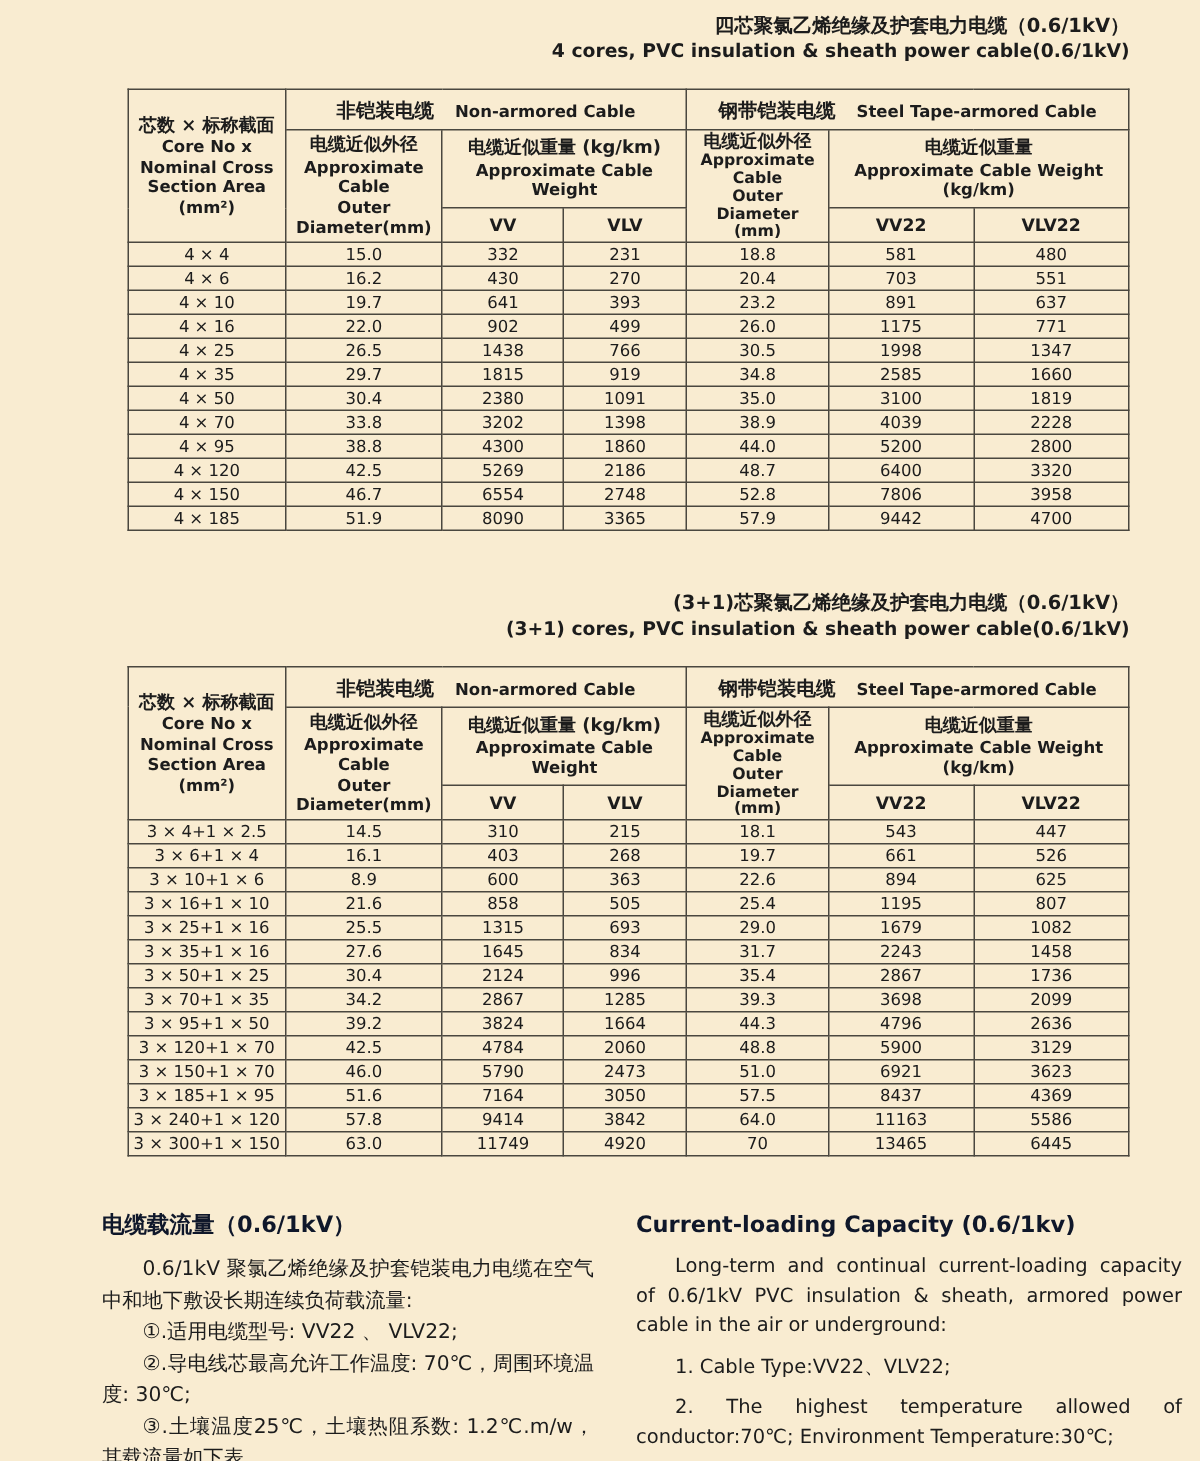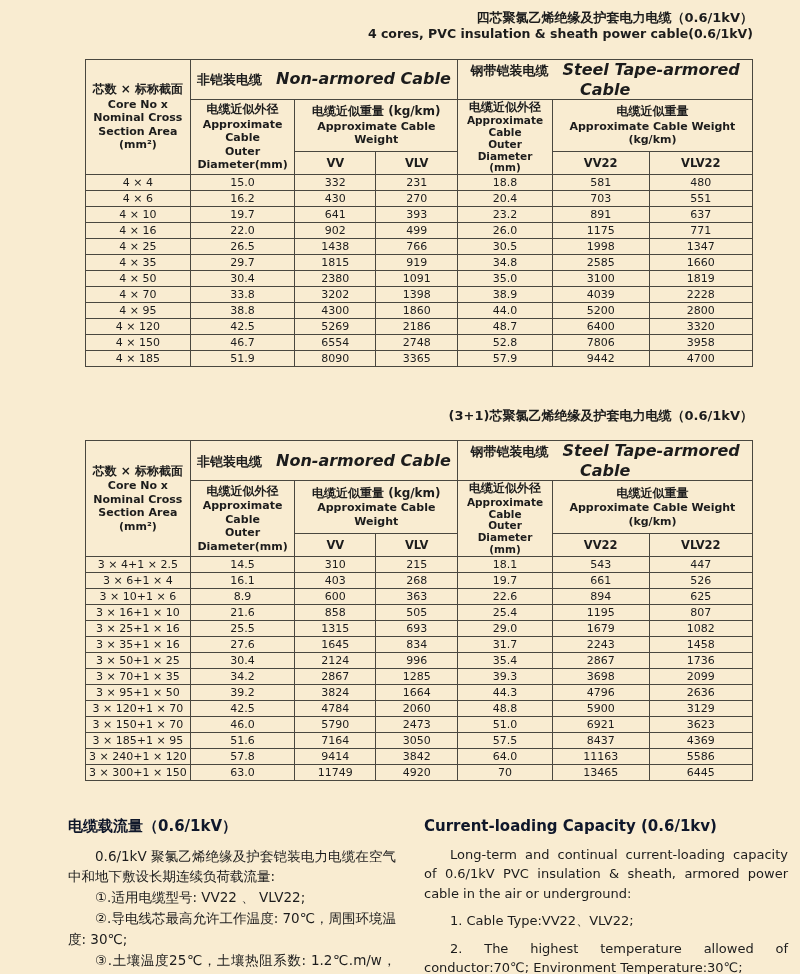--- a/index.html
+++ b/index.html
@@ -45,21 +45,21 @@
   table.spec th { font-weight: bold; }
   .th-zh  { font-size: 12px; line-height: 1.3; }
   .th-en  { font-size: 11px; line-height: 1.22; font-weight: bold; }
   .th-en-tight { font-size: 10.5px; line-height: 1.12; font-weight: bold; }
   tr.h1 th { height: 27px; }
   tr.h2 th { height: 48px; }
   tr.h3 th { height: 21px; font-size: 11.5px; }
   table.spec td { height: 16px; font-size: 11px; line-height: 1; }
 
   .grp .zh { font-size: 13px; margin-right: 14px; }
-  .grp .en { font-size: 16px; font-style: italic; }
+  .grp .en { font-size: 11px; }
 
   
   .notes {
     display: flex;
     margin: 36px 12px 0 68px;
     gap: 28px;
   }
   .note-col.cn { width: 328px; flex: none; }
   .note-col.en { flex: 1; }
   .note-title {
@@ -248,20 +248,21 @@
           <td>3365</td>
           <td>57.9</td>
           <td>9442</td>
           <td>4700</td>
         </tr>
       </tbody>
   </table>
 
   <div class="doc-title gap-title">
     <div class="zh">(3+1)芯聚氯乙烯绝缘及护套电力电缆（0.6/1kV）</div>
+    <div class="en">(3+1) cores, PVC insulation &amp; sheath power cable(0.6/1kV)</div>
   </div>
 
   <table class="spec">
     <colgroup>
       <col style="width:15.7%">
         <col style="width:15.7%">
         <col style="width:12.1%">
       <col style="width:12.3%">
         <col style="width:14.2%">
         <col style="width:14.5%">

